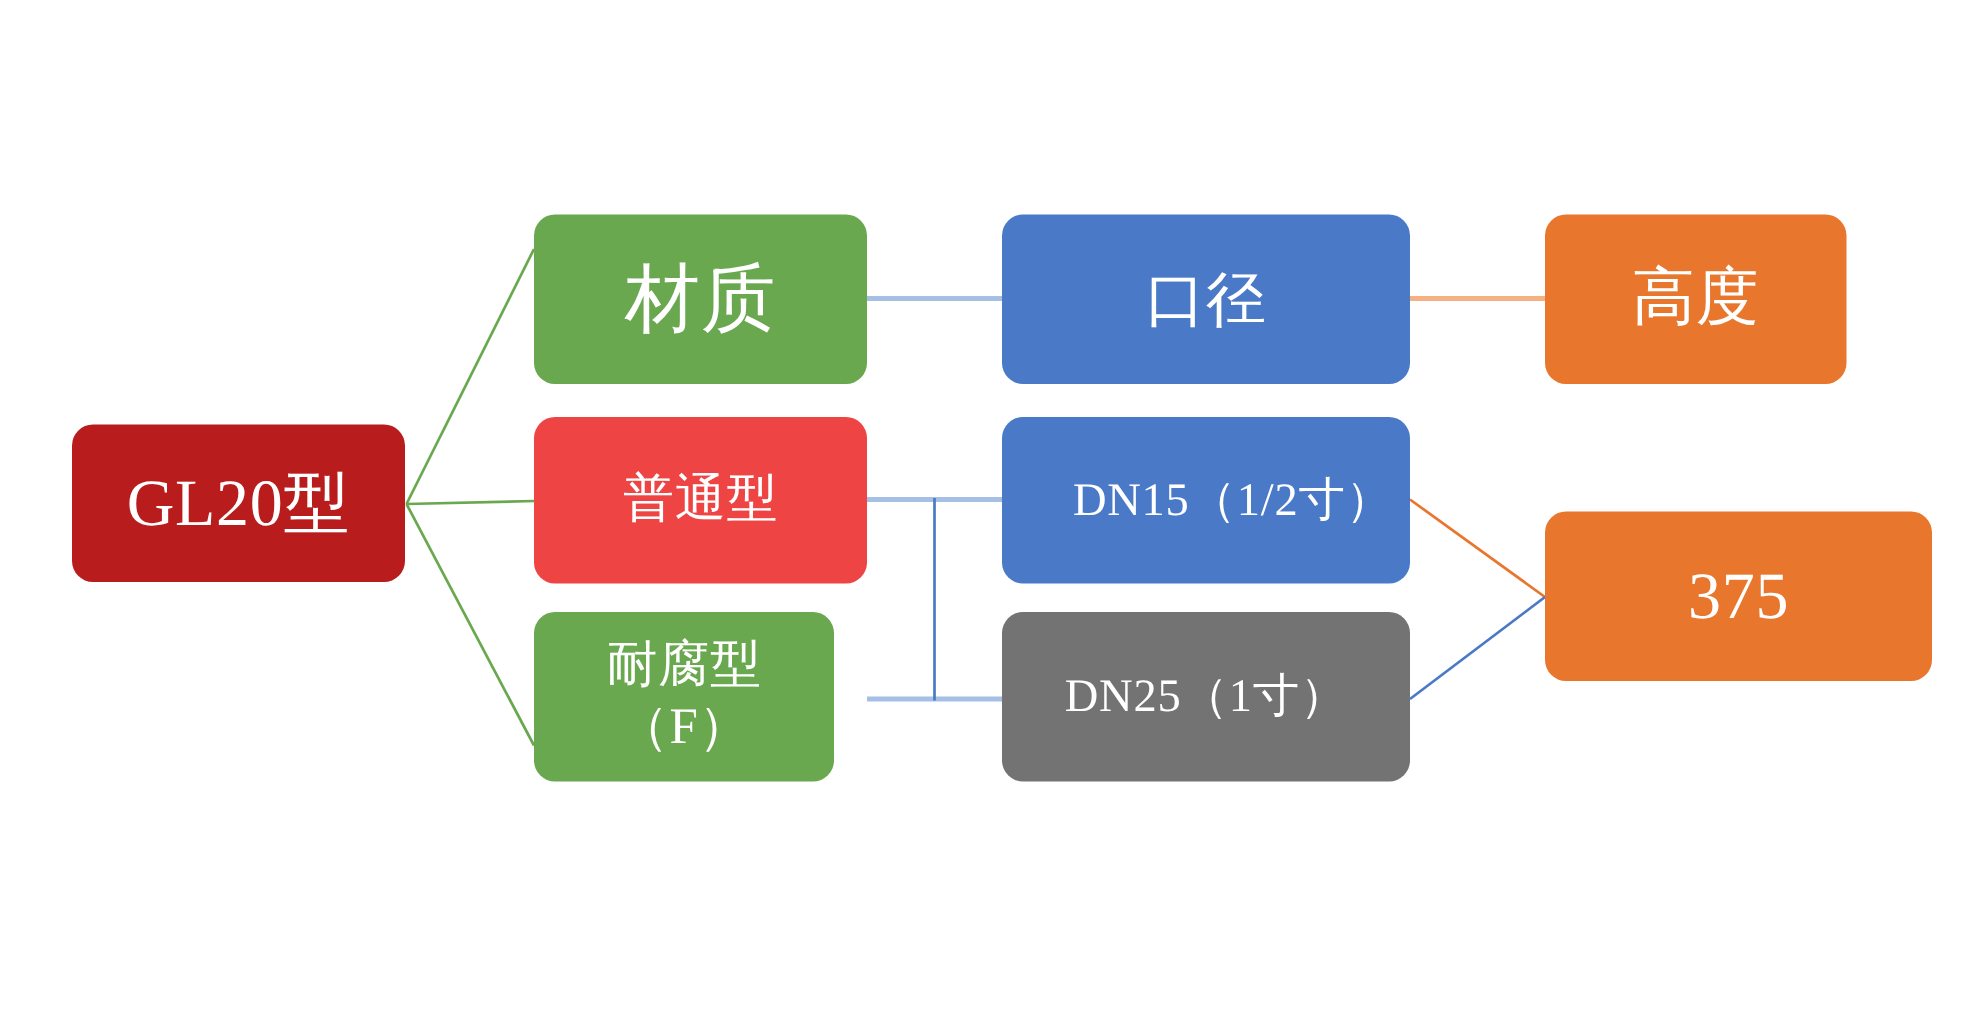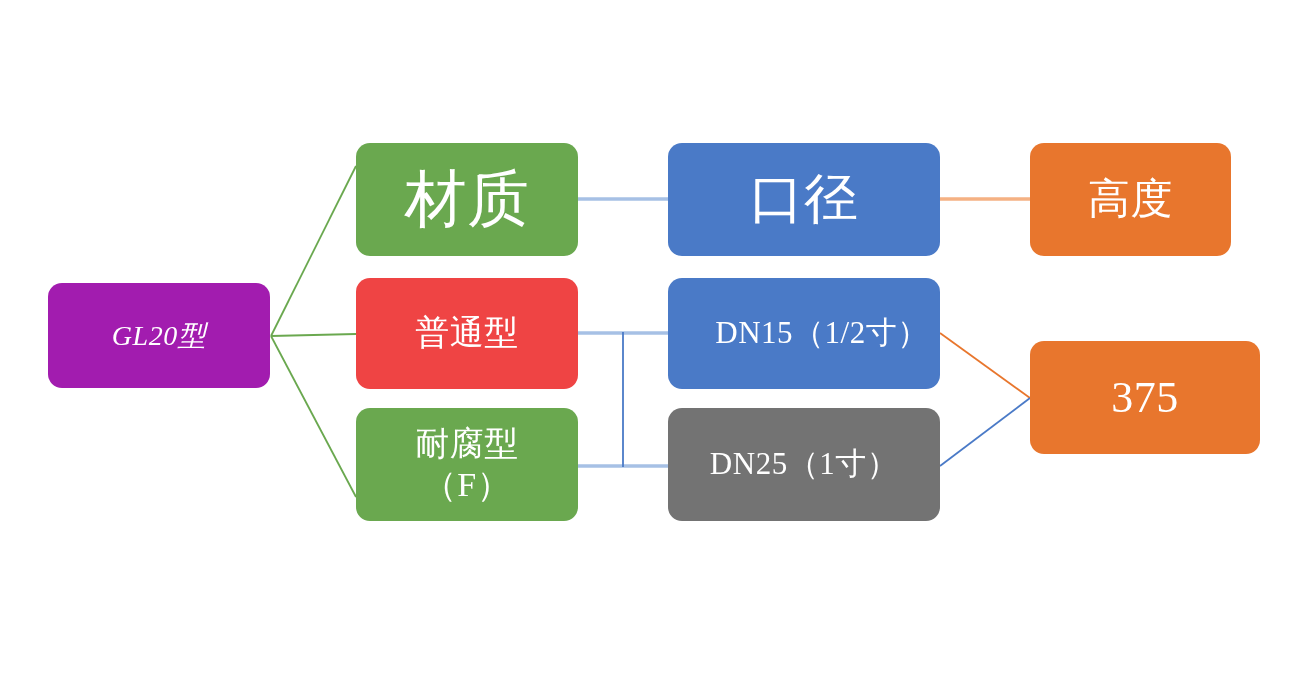--- a/index.html
+++ b/index.html
@@ -42,29 +42,29 @@
     display: block;
     width: 100%;
     padding: 0 6px;
     box-sizing: border-box;
   }
   .node .label .l2 {
     display: block;
   }
 
   
-  #node-root      { left: 48px;   top: 283px; width: 222px; height: 105px; background: #a21caf; font-size: 28px; font-style: italic; }
-  #node-material  { left: 356px;  top: 143px; width: 222px; height: 113px; background: #6aa84f; font-size: 62px; }
+  #node-root      { left: 48px;   top: 283px; width: 222px; height: 105px; background: #b91c1c; font-size: 44px; }
+  #node-material  { left: 356px;  top: 143px; width: 222px; height: 113px; background: #6aa84f; font-size: 50px; }
   #node-normal    { left: 356px;  top: 278px; width: 222px; height: 111px; background: #ef4444; font-size: 34px; }
-  #node-corrosion { left: 356px;  top: 408px; width: 222px; height: 113px; background: #6aa84f; font-size: 34px; }
-  #node-caliber   { left: 668px;  top: 143px; width: 272px; height: 113px; background: #4a7ac7; font-size: 54px; }
+  #node-corrosion { left: 356px;  top: 408px; width: 200px; height: 113px; background: #6aa84f; font-size: 34px; }
+  #node-caliber   { left: 668px;  top: 143px; width: 272px; height: 113px; background: #4a7ac7; font-size: 40px; }
   #node-dn15      { left: 668px;  top: 278px; width: 272px; height: 111px; background: #4a7ac7; font-size: 31px; padding-left: 36px; }
   #node-dn25      { left: 668px;  top: 408px; width: 272px; height: 113px; background: #737373; font-size: 31px; }
   #node-height    { left: 1030px; top: 143px; width: 201px; height: 113px; background: #e8762d; font-size: 42px; }
-  #node-value     { left: 1030px; top: 341px; width: 230px; height: 113px; background: #e8762d; font-size: 44px; }
+  #node-value     { left: 1030px; top: 341px; width: 258px; height: 113px; background: #e8762d; font-size: 44px; }
 </style>
 </head>
 <body>
 
 <div id="canvas">
 
   <svg id="connectors" viewBox="0 0 1309 677" width="1309" height="677" xmlns="http://www.w3.org/2000/svg">
 
     <line x1="271" y1="336" x2="356" y2="166" stroke="#6aa84f" stroke-width="1.8"></line>
     <line x1="271" y1="336" x2="356" y2="334" stroke="#6aa84f" stroke-width="1.8"></line>

